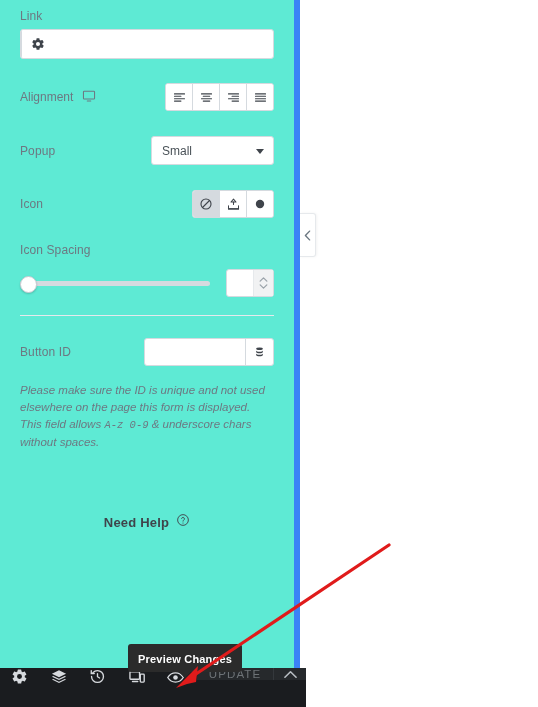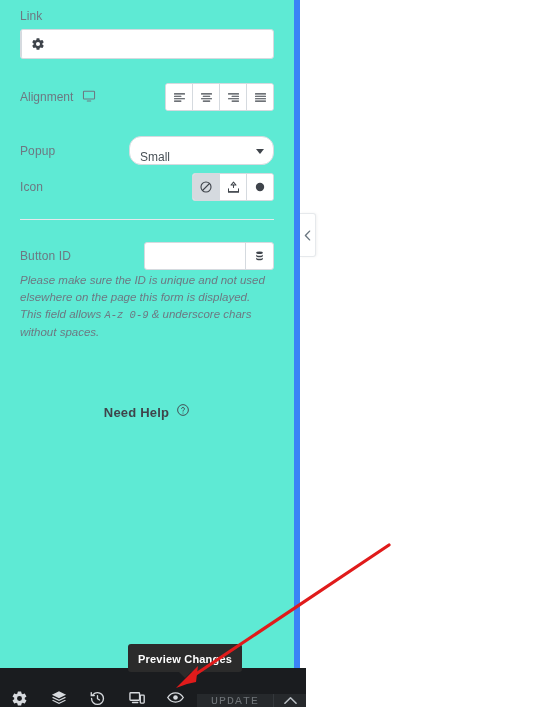--- a/index.html
+++ b/index.html
@@ -34,22 +34,22 @@
 
   
   .choices{display:flex;border:1px solid #d5dadf;border-radius:3px;overflow:hidden;background:#fff;}
   .choices .ch{width:26px;height:26px;display:flex;align-items:center;justify-content:center;
     border-left:1px solid #d5dadf;cursor:pointer;background:#fff;}
   .choices .ch:first-child{border-left:none;}
   .choices .ch.active{background:#d5dadf;}
 
   
   .select{
-    position:relative;width:145px;height:29px;border:1px solid #d5dadf;border-radius:12px;
-    background:#fff;display:flex;align-items:flex-end;padding:0 22px 0 10px;box-sizing:border-box;cursor:pointer;
+    position:relative;width:123px;height:29px;border:1px solid #d5dadf;border-radius:3px;
+    background:#fff;display:flex;align-items:center;padding:0 22px 0 10px;box-sizing:border-box;cursor:pointer;
   }
   .select span{font-size:12px;color:#495157;}
   .caret{position:absolute;right:9px;top:50%;width:0;height:0;margin-top:-2px;
     border-left:4.5px solid transparent;border-right:4.5px solid transparent;border-top:5px solid #3f444b;}
 
   
   .slider-row{display:flex;align-items:center;gap:0;margin-top:12px;}
   .slider{position:relative;flex:1;height:16px;display:flex;align-items:center;margin-right:16px;}
   .slider .track{height:5px;width:100%;background:#d5dadf;border-radius:3px;}
   .slider .knob{position:absolute;left:0;top:1px;width:15px;height:15px;border-radius:50%;
@@ -64,40 +64,40 @@
   .divider{height:1px;background:#e6e9ec;margin:18px 0 0 0;}
 
   
   .idfield{display:flex;height:28px;width:130px;border:1px solid #d5dadf;border-radius:3px;
     background:#fff;box-sizing:border-box;overflow:hidden;}
   .idfield input{flex:1;border:0;outline:0;padding:0 8px;font-size:12px;color:#495157;
     background:transparent;font-family:inherit;min-width:0;}
   .idfield .tagbtn{width:27px;border-left:1px solid #d5dadf;display:flex;align-items:center;justify-content:center;cursor:pointer;}
 
   .desc{
-    margin-top:2px;font-style:italic;font-size:11.5px;line-height:17px;color:#6d7882;
+    margin-top:16px;font-style:italic;font-size:11.5px;line-height:17px;color:#6d7882;
     max-width:245px;
   }
   .mono{font-family:"Liberation Mono","DejaVu Sans Mono",monospace;font-style:italic;font-size:10.5px;}
 
   .need-help{margin-top:62px;display:flex;align-items:center;justify-content:center;gap:7px;cursor:pointer;}
   .need-help .nh-t{font-size:13px;color:#3f444b;font-weight:bold;letter-spacing:.2px;}
 
   
   #collapse{
     position:absolute;left:300px;top:213px;width:15px;height:42px;background:#fff;
     border:1px solid #e6e9ec;border-left:none;border-radius:0 3px 3px 0;
     display:flex;align-items:center;justify-content:center;cursor:pointer;
     box-shadow:1px 0 3px rgba(0,0,0,.05);
   }
 
   
   #bottombar{
     position:absolute;left:0;bottom:0;width:306px;height:39px;background:#1a1c1f;
-    display:flex;align-items:flex-end;font-family:Liberation Mono, monospace;
+    display:flex;align-items:flex-start;
   }
   .tool{width:39px;display:flex;align-items:center;justify-content:center;cursor:pointer;}
   #update-wrap{flex:1;display:flex;align-items:stretch;background:#26292c;margin-left:2px;}
   #update-btn{flex:1;display:flex;align-items:center;justify-content:center;cursor:pointer;}
   #update-btn span{color:#6e7377;font-size:11.5px;letter-spacing:1.1px;}
   #update-caret{width:32px;display:flex;align-items:center;justify-content:center;
     border-left:1px solid #34383c;cursor:pointer;}
 
   
   #tooltip{
@@ -167,21 +167,21 @@
     </div>
 
     <div class="row" style="margin-top:25px;">
       <div class="lbl">Popup</div>
       <div class="select">
         <span>Small</span>
         <i class="caret"></i>
       </div>
     </div>
 
-    <div class="row" style="margin-top:8px;">
+    <div class="row" style="margin-top:25px;">
       <div class="lbl">Icon</div>
       <div class="choices">
         <div class="ch active">
           <svg width="14" height="14" viewBox="0 0 24 24" fill="none" stroke="#3f444b" stroke-width="1.9">
             <circle cx="12" cy="12" r="8.6"></circle>
               <path d="M6 18L18 6" stroke-linecap="round"></path>
           </svg>
         </div>
         <div class="ch">
           <svg width="15" height="15" viewBox="0 0 24 24" fill="none" stroke="#3f444b" stroke-width="1.7" stroke-linecap="round" stroke-linejoin="round">
@@ -192,20 +192,40 @@
           </svg>
         </div>
         <div class="ch">
           <svg width="14" height="14" viewBox="0 0 24 24">
               <circle cx="12" cy="12" r="7.2" fill="#3f444b"></circle>
             </svg>
         </div>
       </div>
     </div>
 
+    <div style="margin-top:25px;">
+      <div class="lbl">Icon Spacing</div>
+      <div class="slider-row">
+        <div class="slider">
+          <div class="track"></div>
+          <div class="knob" style="left: calc(0% + 0px);"></div>
+        </div>
+        <div class="numbox">
+          <input type="text" value="" style="">
+          <div class="stepper">
+            <svg width="9" height="5" viewBox="0 0 10 6">
+                <path d="M1 5L5 1L9 5" fill="none" stroke="#9aa2a9" stroke-width="1.5" stroke-linecap="round" stroke-linejoin="round"></path>
+              </svg>
+            <svg width="9" height="5" viewBox="0 0 10 6">
+                <path d="M1 1L5 5L9 1" fill="none" stroke="#9aa2a9" stroke-width="1.5" stroke-linecap="round" stroke-linejoin="round"></path>
+              </svg>
+          </div>
+        </div>
+      </div>
+    </div>
 
     <div class="divider"></div>
 
     <div class="row" style="margin-top:22px;">
       <div class="lbl">Button ID</div>
       <div class="idfield">
         <input type="text" placeholder="" style="">
         <div class="tagbtn">
           <svg width="13" height="13" viewBox="0 0 24 24" fill="#3f444b">
             <ellipse cx="12" cy="5.2" rx="6.2" ry="2.3"></ellipse>

